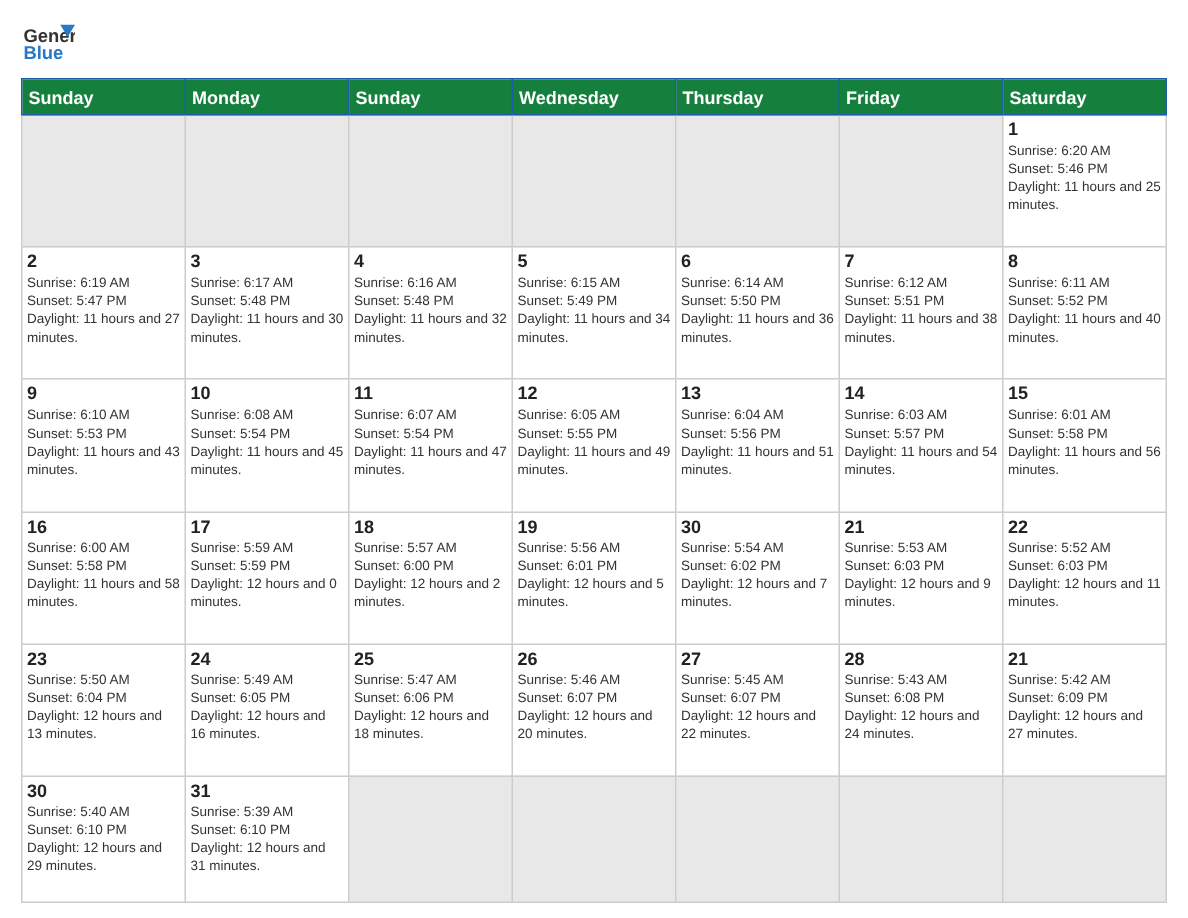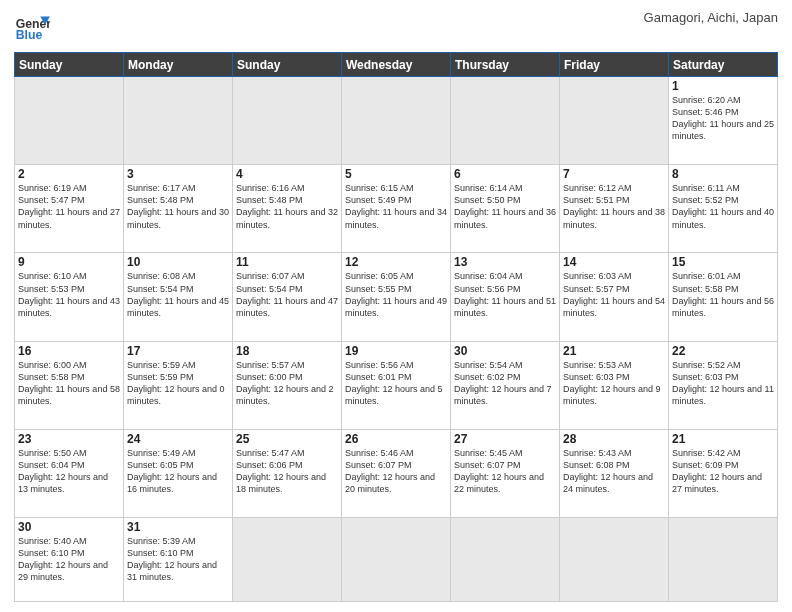--- a/index.html
+++ b/index.html
@@ -47,21 +47,21 @@
       color: #444;
     }
     .calendar {
       flex: 1;
       border: 1px solid #ccc;
       border-collapse: collapse;
       width: 100%;
       table-layout: fixed;
     }
     .calendar th {
-      background: #404040;
+      background: #15803d;
       color: white;
       font-size: 12px;
       font-weight: bold;
       padding: 4px 4px;
       text-align: left;
       border: 1px solid #1a5fa8;
       height: 24px;
     }
     .calendar td {
       border: 1px solid #ccc;
@@ -97,21 +97,20 @@
 <div class="page">
   <div class="header">
     <div class="logo">
       <svg class="logo-icon" viewBox="0 0 44 44">
         <text x="2" y="22" font-size="15" font-weight="bold" fill="#333">General</text>
         <text x="2" y="36" font-size="15" font-weight="bold" fill="#2878c8">Blue</text>
         <polygon points="32,8 44,8 38,18" fill="#2878c8"></polygon>
       </svg>
     </div>
     <div class="title-block">
-      <div class="subtitle">Gamagori, Aichi, Japan</div>
     </div>
   </div>
 
   <table class="calendar">
     <thead>
       <tr>
         <th>Sunday</th>
         <th>Monday</th>
         <th>Sunday</th>
         <th>Wednesday</th>

